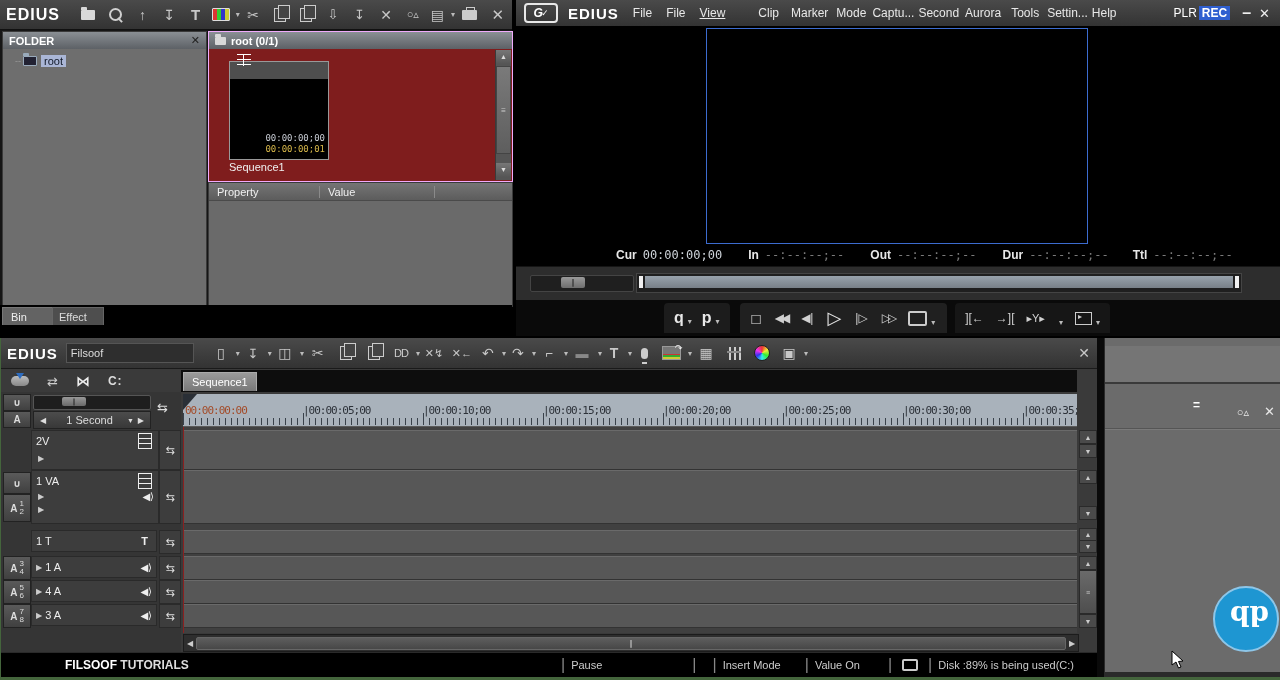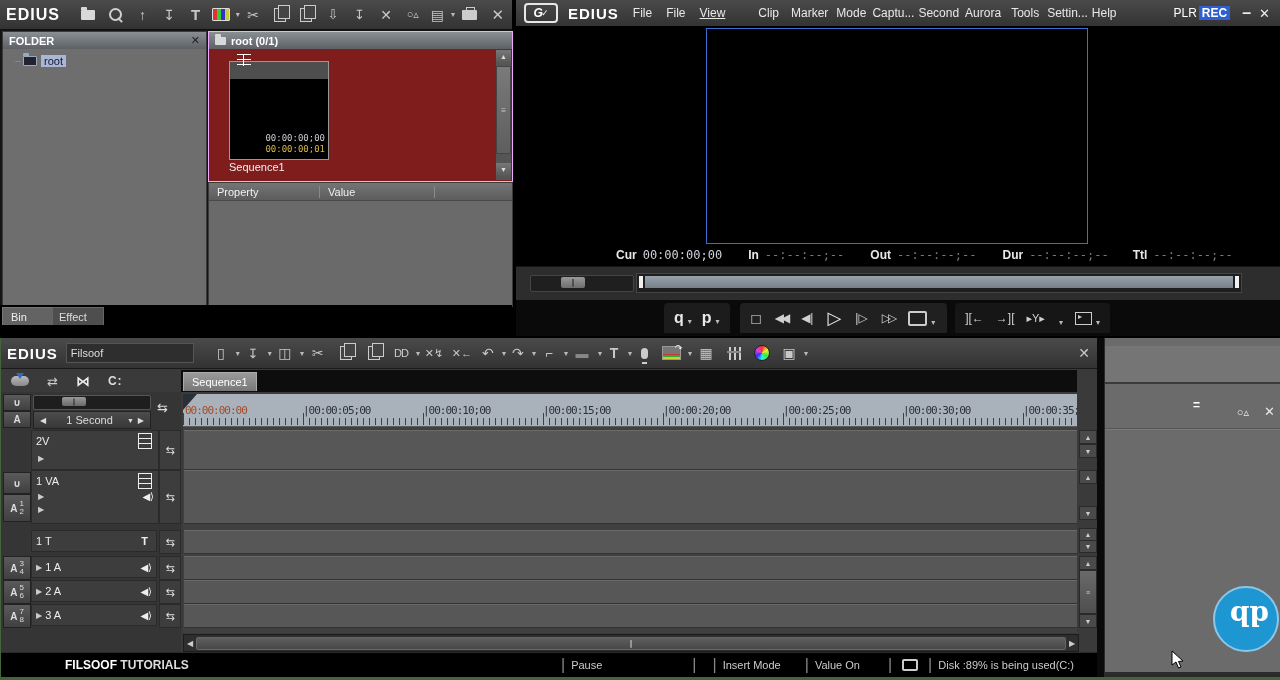--- a/index.html
+++ b/index.html
@@ -431,21 +431,21 @@
 
       <span class="abtn" style="top:188px;height:22px;">
         <span style="font-size:10px;font-weight:bold;">A</span>
         <span style="display:inline-flex;flex-direction:column;line-height:8px;font-size:8px;margin-left:2px;">
           <span>5</span>
           <span>6</span>
         </span>
       </span>
       <div class="trackhead" style="top:188px;height:22px;display:flex;align-items:center;padding:0 4px;box-sizing:border-box;">
         <span style="font-size:8px;margin-right:3px;color:#ccc;">▶</span>
-        <span>2 A</span>
+        <span>4 A</span>
         <span style="margin-left:auto;font-size:10px;color:#eee;">◀⟩</span>
       </div>
       <span class="syncbox" style="top:188px;height:22px;">
           <span>⇆</span>
         </span>
 
       <span class="abtn" style="top:212px;height:22px;">
         <span style="font-size:10px;font-weight:bold;">A</span>
         <span style="display:inline-flex;flex-direction:column;line-height:8px;font-size:8px;margin-left:2px;">
           <span>7</span>

